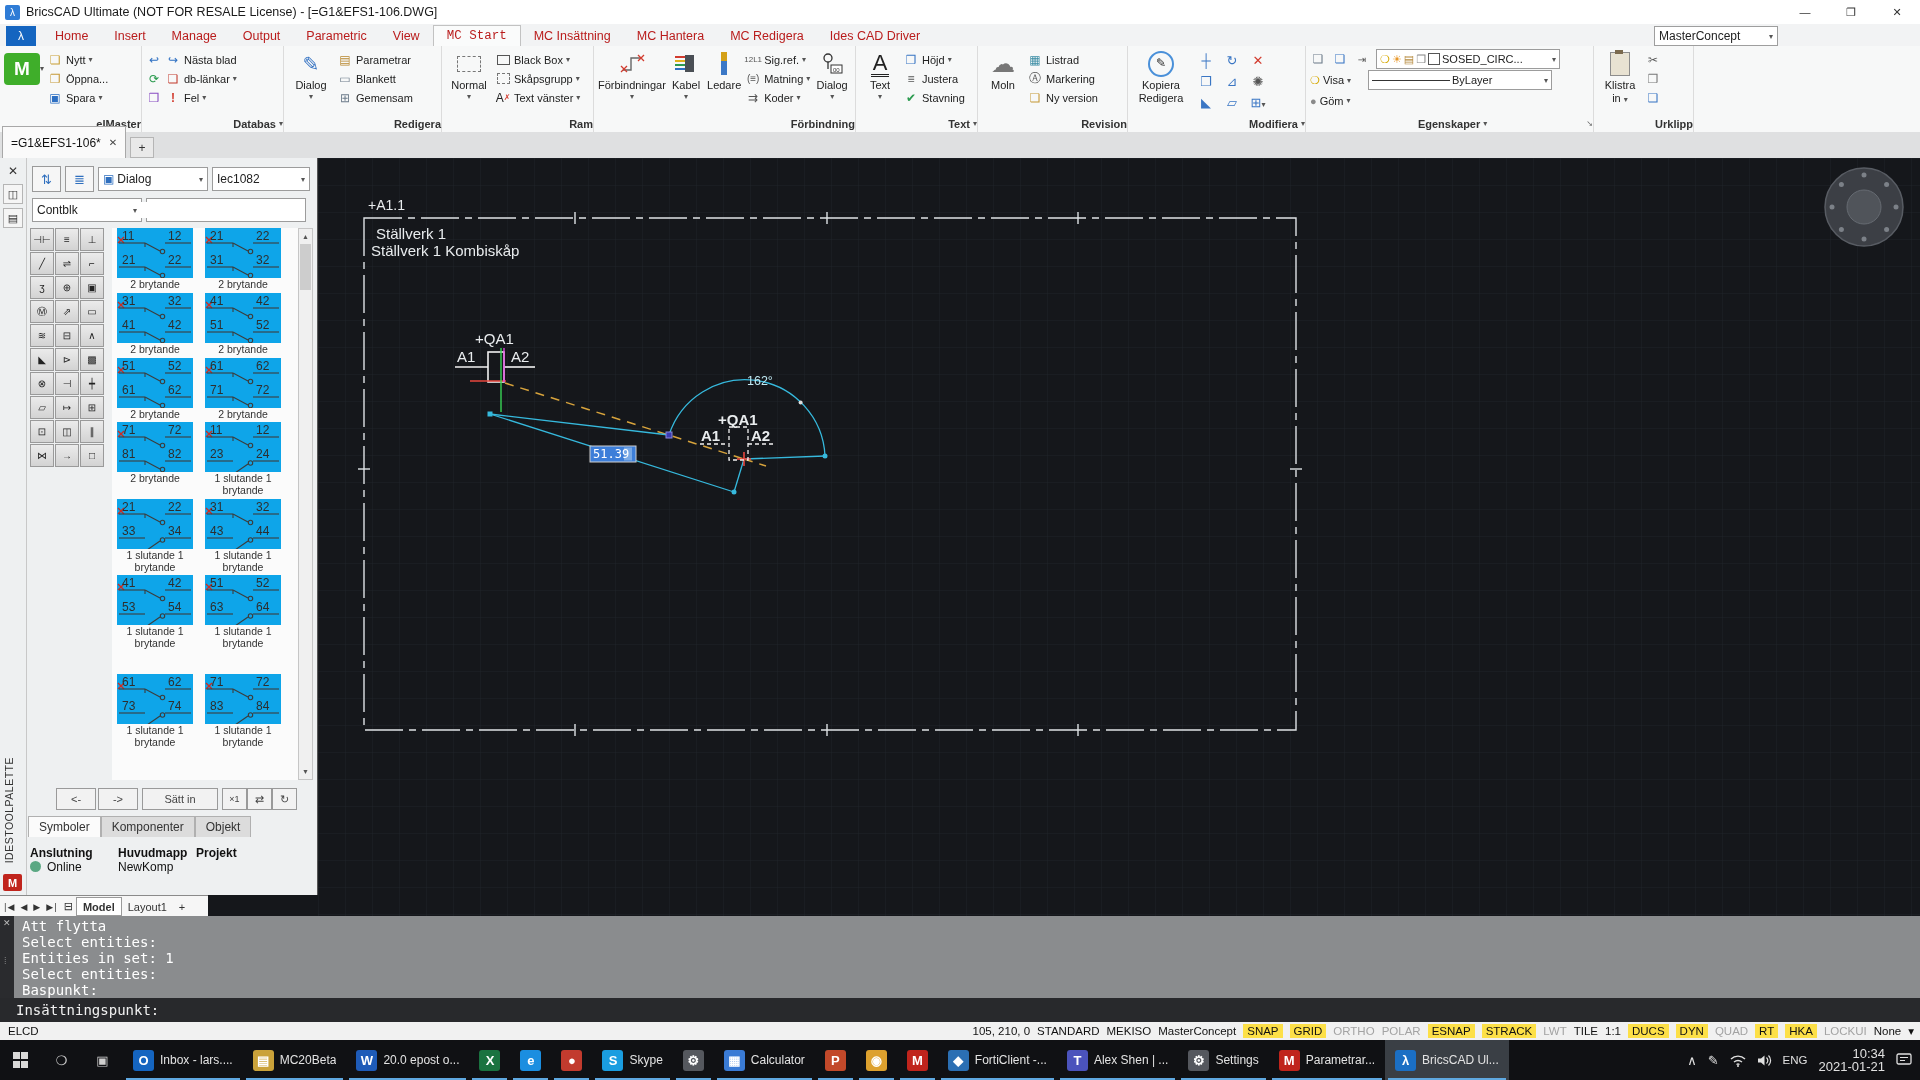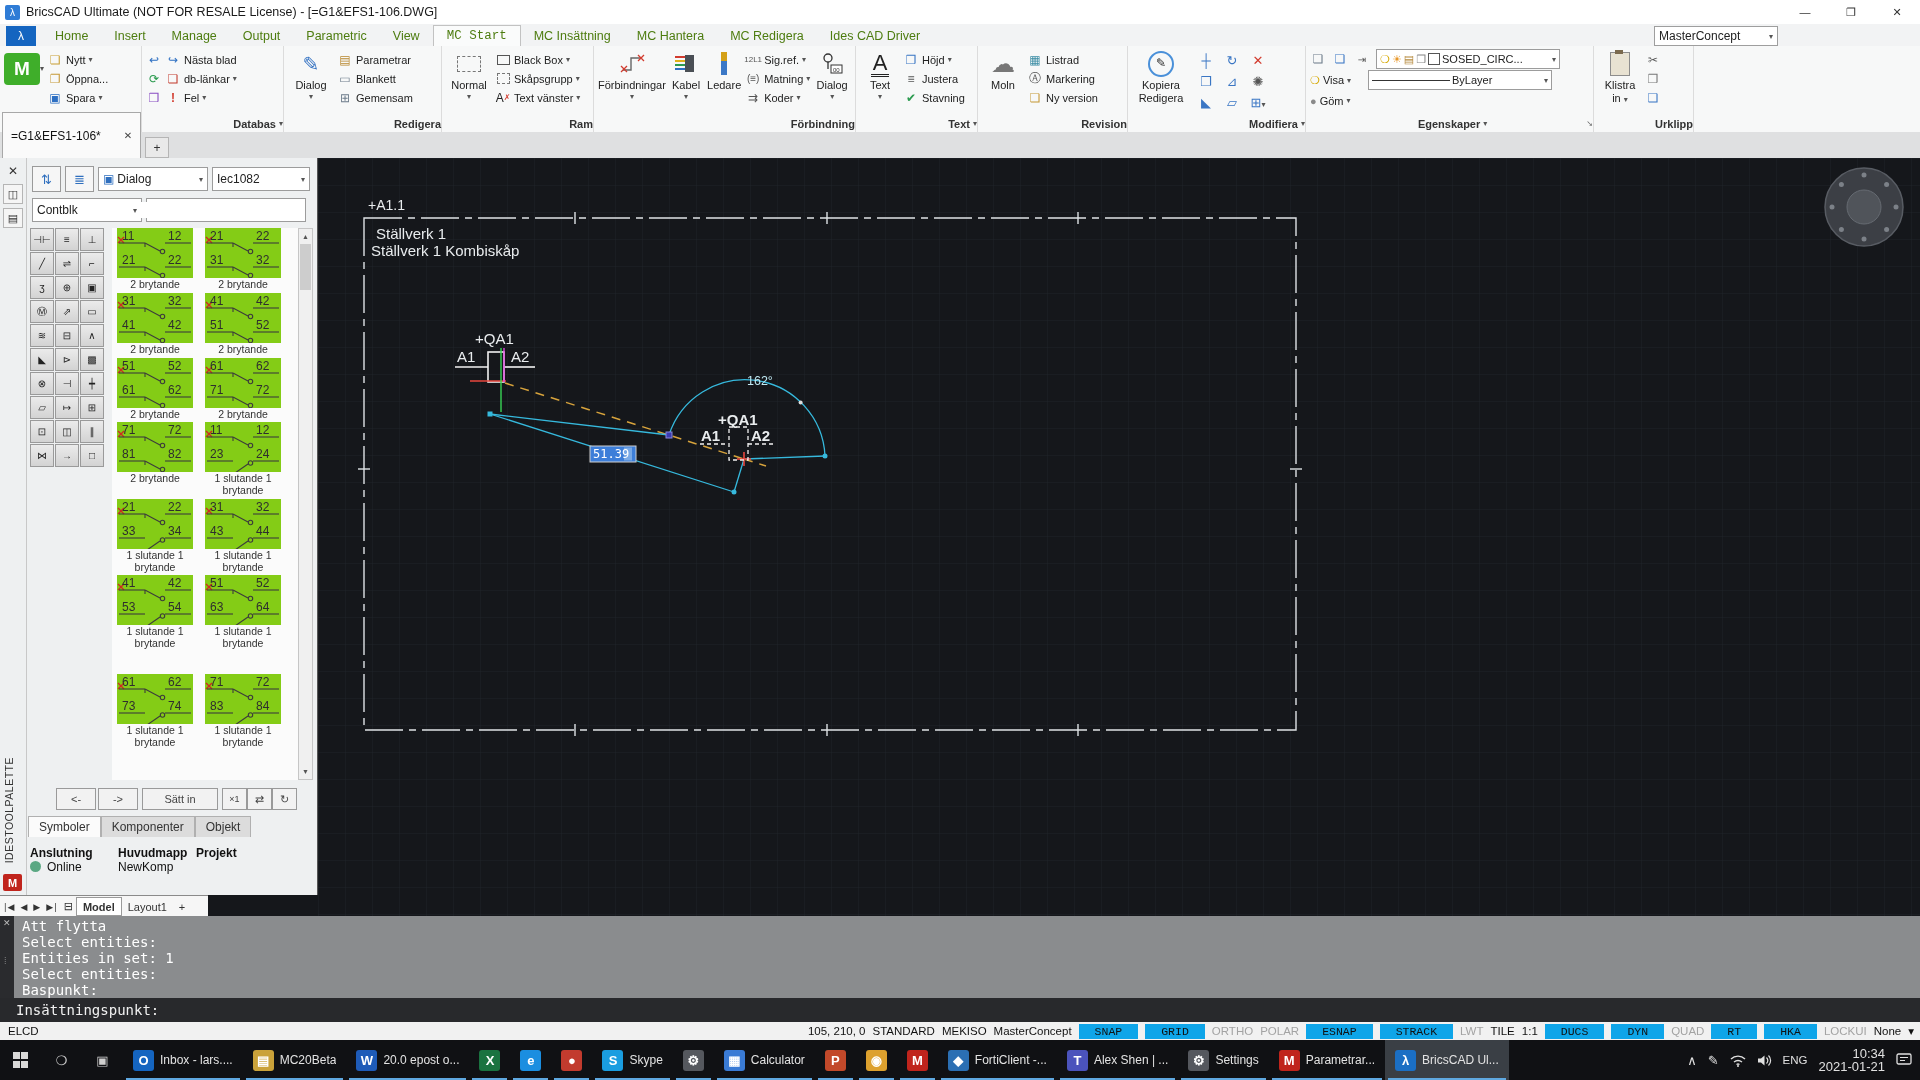--- a/index.html
+++ b/index.html
@@ -7,21 +7,21 @@
   
   .titlebar{position:absolute;left:0;top:0;width:1920px;height:24px;background:#fff;display:flex;align-items:center;border-bottom:1px solid #e8e8e8;}
   .appico{width:15px;height:15px;background:#2f7cd6;border-radius:2px;color:#fff;font-size:10px;display:flex;align-items:center;justify-content:center;margin:0 6px 0 5px;}
   .wtitle{font-size:12.5px;color:#1a1a1a;}
   .winbtns{position:absolute;right:0;top:0;height:24px;display:flex;}
   .wb{width:46px;height:24px;display:flex;align-items:center;justify-content:center;font-size:11px;color:#333;}
   
   .menubar{position:absolute;left:0;top:24px;width:1920px;height:22px;background:#f2f3f4;display:flex;align-items:flex-end;}
   .appbtn{width:30px;height:20px;background:#1565c0;color:#fff;display:flex;align-items:center;justify-content:center;font-size:12px;margin:0 6px 0 6px;}
   #menu-tabs{display:flex;height:22px;align-items:flex-end;}
-  .mtab{padding:3px 13px;font-size:12.5px;color:#4d7c0f;}
+  .mtab{padding:3px 13px;font-size:12.5px;color:#b91c1c;}
   .mtab.act{background:#fafbfb;border:1px solid #c2c2c2;border-bottom:none;font-family:Liberation Mono, monospace;}
   .wscombo{position:absolute;right:142px;top:2px;width:114px;height:18px;background:#fff;border:1px solid #9e9e9e;display:flex;align-items:center;font-size:12px;padding:0 4px;color:#222;justify-content:space-between;}
   .car{font-size:8px;color:#555;}
   
   .ribbon{position:absolute;left:0;top:46px;width:1920px;height:86px;background:#f7f8f8;border-bottom:1px solid #c9c9c9;display:flex;}
   .rgrp{display:flex;flex-direction:column;border-right:1px solid #dcdcdc;height:86px;box-sizing:border-box;}
   .rbody{flex:1;display:flex;padding:1px 4px 0 4px;gap:3px;}
   .rfoot{height:17px;font-size:11px;color:#333;display:flex;align-items:center;justify-content:flex-end;gap:3px;}
   .bb{display:flex;flex-direction:column;align-items:center;padding-top:2px;font-size:11px;color:#222;text-align:center;line-height:1.15;}
   .bbic{height:30px;display:flex;align-items:center;justify-content:center;}
@@ -35,21 +35,21 @@
   .bigA{font-size:22px;color:#222;border-bottom:3px double #222;line-height:1;padding:0 2px;}
   .modgrid{display:grid;grid-template-columns:repeat(3,26px);grid-auto-rows:21px;align-items:center;justify-items:center;padding-top:3px;font-size:13px;}
   .ecombo{display:flex;align-items:center;border:1px solid #9c9c9c;background:#fff;height:18px;width:176px;font-size:11px;padding:0 3px;gap:2px;color:#222;}
   .ltline{display:inline-block;width:78px;border-top:1px solid #333;}
   .whsq{display:inline-block;width:10px;height:10px;border:1px solid #555;background:#fff;}
   .pencircle{width:22px;height:22px;border:2px solid #4a90d9;border-radius:50%;display:flex;align-items:center;justify-content:center;font-size:12px;}
   .clipic{width:18px;height:22px;background:#e8e2d2;border:1px solid #8d8d8d;position:relative;}
   .clipic:before{content:"";position:absolute;left:4px;top:-3px;width:8px;height:4px;background:#7b6a4e;}
   
   .doctabs{position:absolute;left:0;top:132px;width:1920px;height:26px;background:#dfe0e1;border-bottom:1px solid #a8a8a8;display:flex;align-items:flex-end;}
-  .dtab{height:21px;background:#fafafa;border:1px solid #a8a8a8;border-bottom:none;display:flex;align-items:center;font-size:12px;padding:12px 8px;gap:23px;margin-left:2px;color:#111;}
+  .dtab{height:21px;background:#fafafa;border:1px solid #a8a8a8;border-bottom:none;display:flex;align-items:center;font-size:12px;padding:5px 8px;gap:8px;margin-left:2px;color:#111;}
   .dtx{font-size:10px;color:#444;}
   .dplus{width:22px;height:19px;border:1px solid #b5b5b5;background:#e9e9e9;margin-left:4px;display:flex;align-items:center;justify-content:center;font-size:12px;color:#333;}
   
   .mainbg{position:absolute;left:0;top:158px;width:1920px;height:758px;background:#15171b;}
   #cnv{position:absolute;left:318px;top:158px;}
   text.cvt{fill:#e9ecee;font-family:"Liberation Sans",sans-serif;}
   .cnv-wire{stroke:#f2f2f2;stroke-width:1.6;fill:none;}
   .cnv-dash{stroke:#f2f2f2;stroke-width:1.3;fill:none;stroke-dasharray:4 3;}
   .cnv-cyan{stroke:#36b9dd;stroke-width:1.3;fill:none;}
   .cnv-orange{stroke:#d7a33c;stroke-width:1.5;stroke-dasharray:9 7;fill:none;}
@@ -67,21 +67,21 @@
   .ptool{position:absolute;left:32px;top:8px;display:flex;gap:4px;align-items:center;}
   .ptbtn{width:27px;height:24px;border:1px solid #9a9a9a;background:#f6f6f6;display:flex;align-items:center;justify-content:center;color:#2f6fbe;font-size:13px;}
   .pcombo{height:22px;border:1px solid #9c9c9c;background:#fff;display:flex;align-items:center;font-size:12px;padding:0 4px;justify-content:space-between;color:#222;gap:3px;}
   .psearch{position:absolute;left:32px;top:40px;display:flex;gap:4px;}
   .searchbox{width:148px;height:22px;border:1px solid #9c9c9c;background:#fff;display:flex;align-items:center;justify-content:flex-end;padding:0 5px;}
   .searchbox input{border:none;outline:none;flex:1;font-size:12px;font-family:"Liberation Sans",sans-serif;}
   #pal-grid{position:absolute;left:30px;top:70px;display:grid;grid-template-columns:repeat(3,24px);grid-auto-rows:23px;gap:1px;}
   .gicon{background:linear-gradient(#ebebeb,#d3d3d3);border:1px solid #9a9a9a;display:flex;align-items:center;justify-content:center;font-size:10px;color:#222;box-sizing:border-box;}
   #sym-list{position:absolute;left:112px;top:70px;width:182px;height:552px;overflow:hidden;display:grid;grid-template-columns:78px 78px;column-gap:10px;row-gap:2px;align-content:start;background:#fbfbfb;padding-left:4px;}
   .symcell{width:78px;display:flex;flex-direction:column;align-items:center;}
-  .symbox{width:76px;height:50px;background:#84cc16;}
+  .symbox{width:76px;height:50px;background:#0ea5e9;}
   .symsvg{width:76px;height:50px;display:block;}
   .symg line,.symg circle{stroke:#3c3c3c;stroke-width:1.1;fill:none;}
   .cn{font:12px "Liberation Sans",sans-serif;fill:#2e2e2e;}
   .rx{stroke:#cf2b20;stroke-width:1.4;fill:none;}
   .symlab{font-size:10.5px;color:#333;text-align:center;line-height:1.12;margin-top:1px;}
   .pscroll{position:absolute;left:298px;top:70px;width:15px;height:552px;background:#f0f0f0;border:1px solid #c6c6c6;box-sizing:border-box;}
   .scarr{position:absolute;left:0;width:13px;height:13px;font-size:7px;color:#555;display:flex;align-items:center;justify-content:center;}
   .sthumb{position:absolute;left:1px;top:15px;width:11px;height:46px;background:#cdcdcd;}
   .pbtns{position:absolute;left:0;top:630px;width:318px;height:22px;}
   .pbtn{position:absolute;height:20px;border:1px solid #9a9a9a;background:#f2f2f2;font-size:11px;color:#444;display:flex;align-items:center;justify-content:center;}
@@ -101,21 +101,21 @@
   .cgut{position:absolute;left:0;top:0;width:14px;height:82px;background:#2a2b2e;color:#bbb;}
   .chist{position:absolute;left:14px;top:0;right:0;height:82px;background:#8a8c8e;padding:2px 0 0 8px;box-sizing:border-box;}
   .cline{font-family:"DejaVu Sans Mono",monospace;font-size:14px;line-height:16px;color:#fff;}
   .cinput{position:absolute;left:0;top:82px;width:1920px;height:24px;background:#28292c;display:flex;align-items:center;}
   .cprompt{font-family:"DejaVu Sans Mono",monospace;font-size:14px;color:#f0f0f0;margin-left:16px;}
   
   .statusbar{position:absolute;left:0;top:1022px;width:1920px;height:18px;background:#f1f1f1;display:flex;align-items:center;font-size:11.5px;color:#111;}
   .sbleft{margin-left:8px;}
   .sbright{position:absolute;right:6px;display:flex;align-items:center;gap:7px;}
   .sbit{white-space:nowrap;}
-  .sbit.on{background:#0ea5e9;padding:1px 16px;font-family:Liberation Mono, monospace;}
+  .sbit.on{background:#fde047;padding:1px 4px;}
   .sbit.off{color:#a3a3a3;}
   
   .taskbar{position:absolute;left:0;top:1040px;width:1920px;height:40px;background:#101114;display:flex;align-items:stretch;}
   .tbitem{display:flex;align-items:center;gap:6px;padding:0 10px;position:relative;color:#e3e3e3;font-size:12px;white-space:nowrap;}
   .tbitem.run:after{content:"";position:absolute;left:3px;right:3px;bottom:0;height:2.5px;background:#5fa8e0;}
   .tbitem.act{background:#3a3f45;}
   .tbico{width:21px;height:21px;border-radius:3px;display:flex;align-items:center;justify-content:center;font-size:13px;font-weight:bold;color:#fff;flex:none;}
   .tblab{max-width:80px;overflow:hidden;text-align:right;}
   .tray{position:absolute;right:0;top:0;height:40px;display:flex;align-items:center;gap:11px;padding-right:8px;color:#e0e0e0;}
   .trayic{font-size:13px;}

